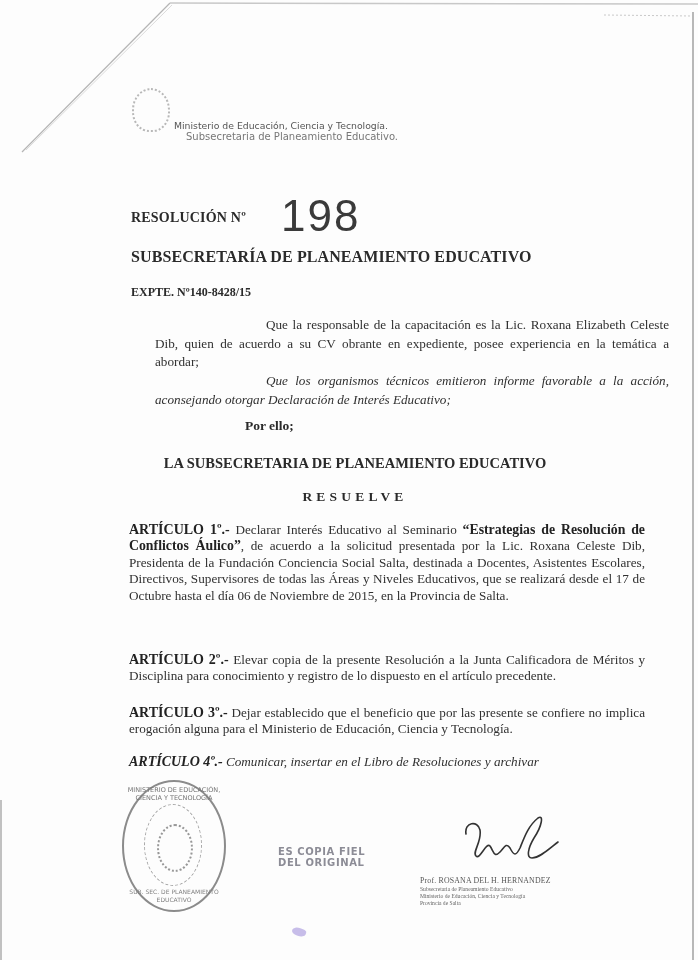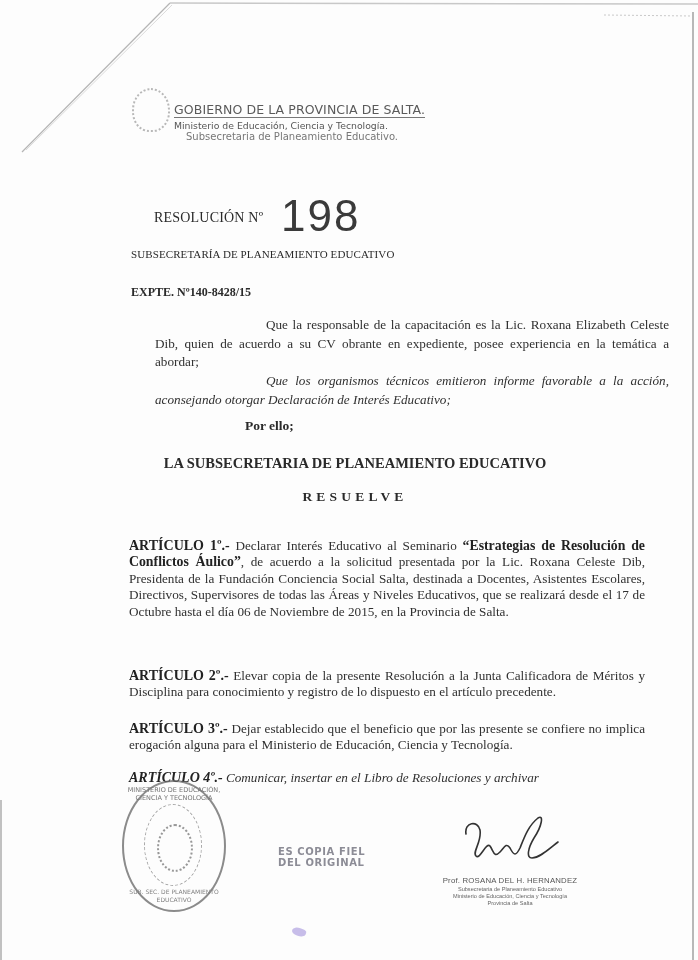--- a/index.html
+++ b/index.html
@@ -30,28 +30,28 @@
       position:absolute; left:42px; top:32px; font-family:"DejaVu Sans", sans-serif;
       font-size:9.3px; color:#555; white-space:nowrap; line-height:11px;
     }
     .lh-sub {
       position:absolute; left:54px; top:44px; font-family:"DejaVu Sans", sans-serif;
       font-size:10px; color:#777; white-space:nowrap; line-height:10px;text-align:center;
     }
 
     
     .res-label {
-      position:absolute; left:131px; top:210px; font-weight:normal; font-size:14px; letter-spacing:.2px;margin-left:23px;
+      position:absolute; left:131px; top:210px; font-weight:bold; font-size:14px; letter-spacing:.2px;
     }
     .res-number {
       position:absolute; left:281px; top:196px; font-family:Liberation Sans, sans-serif;
       font-size:44px; color:#3a3a3a; letter-spacing:2px; line-height:40px;
     }
     .subsec {
-      position:absolute; left:131px; top:248px; font-weight:normal; font-size:11px; letter-spacing:.1px; white-space:nowrap;
+      position:absolute; left:131px; top:248px; font-weight:bold; font-size:16px; letter-spacing:.1px; white-space:nowrap;
     }
     .expte {
       position:absolute; left:131px; top:285px; font-weight:bold; font-size:12px; white-space:nowrap;
     }
 
     .para {
       position:absolute; left:131px; width:514px; font-size:13.2px; line-height:18.5px;
       text-align:justify; color:#303030;margin-left:24px;
     }
     .para .indent { display:inline-block; width:111px; }
@@ -63,21 +63,21 @@
       position:absolute; left:0; width:698px; top:455px; text-align:center;
       font-size:14.5px; font-weight:bold; padding-left:6px; white-space:nowrap;
     }
     .resuelve {
       position:absolute; left:0; width:698px; top:489px; text-align:center;
       font-size:13.5px; font-weight:bold; letter-spacing:4.2px; padding-left:6px;
     }
 
     .article {
       position:absolute; left:129px; width:516px; font-size:13.2px; line-height:16.4px;
-      text-align:justify; color:#303030;margin-top:16px;
+      text-align:justify; color:#303030;
     }
     .article .art-label { font-weight:bold; font-size:14px; color:#222; }
     .article b.seminar { font-weight:bold; font-size:13.8px; color:#222; }
     .a1 { top:522px; }
     .a2 { top:652px; }
     .a3 { top:705px; }
     .a4 { top:754px;font-style:italic; }
 
     
     .seal {
@@ -101,43 +101,42 @@
       font-family:"DejaVu Sans", sans-serif; font-size:6px; color:#555; line-height:8px;
     }
 
     .copy-stamp {
       position:absolute; left:278px; top:846px; font-family:"DejaVu Sans", sans-serif;
       font-size:10px; font-weight:bold; color:#8c8c96; line-height:11px; letter-spacing:.6px;
     }
 
     .signature { position:absolute; left:458px; top:812px; width:110px; height:60px; }
     .sig-block {
-      position:absolute; left:420px; top:876px; width:180px; text-align:center;
-      font-family:Liberation Sans, sans-serif; color:#555;
+      position:absolute; left:420px; top:876px; width:180px; 
+      font-family:Liberation Serif, serif; color:#555;
     }
     .sig-name { font-size:7.8px; line-height:10px; letter-spacing:.2px; }
     .sig-line { font-size:5.6px; line-height:7px; color:#666; }
 
     .ink-mark { position:absolute; left:292px; top:928px; width:14px; height:8px; background:#9a88d8; border-radius:50% 30% 50% 40%; opacity:.55; transform:rotate(20deg); }
   </style>
 </head>
 <body>
 
 <svg class="fold" viewBox="0 0 698 960">
   <line x1="22" y1="152" x2="170" y2="3" stroke="#b5b5b5" stroke-width="1.2"></line>
   <line x1="26" y1="150" x2="172" y2="5" stroke="#d2d2d2" stroke-width="0.8"></line>
   <line x1="170" y1="3" x2="698" y2="4" stroke="#c8c8c8" stroke-width="1.5"></line>
   <line x1="604" y1="15" x2="692" y2="16" stroke="#bbb" stroke-width="0.8" stroke-dasharray="2 2"></line>
 </svg>
 <div class="edge-right"></div>
 <div class="edge-left"></div>
 
 <div class="letterhead">
   <div class="crest"></div>
-  <div class="lh-gov">GOBIERNO DE LA PROVINCIA DE SALTA.</div>
   <div class="lh-min">Ministerio de Educación, Ciencia y Tecnología.</div>
   <div class="lh-sub">Subsecretaria de Planeamiento Educativo.</div>
 </div>
 
 <div class="res-label">RESOLUCIÓN Nº</div>
 <div class="res-number">198</div>
 <div class="subsec">SUBSECRETARÍA DE PLANEAMIENTO EDUCATIVO</div>
 <div class="expte">EXPTE. Nº140-8428/15</div>
 
 <div class="para p1"><span class="indent"></span><span>Que la responsable de la capacitación es la Lic. Roxana Elizabeth Celeste Dib, quien de acuerdo a su CV obrante en expediente, posee experiencia en la temática a abordar;</span></div>

